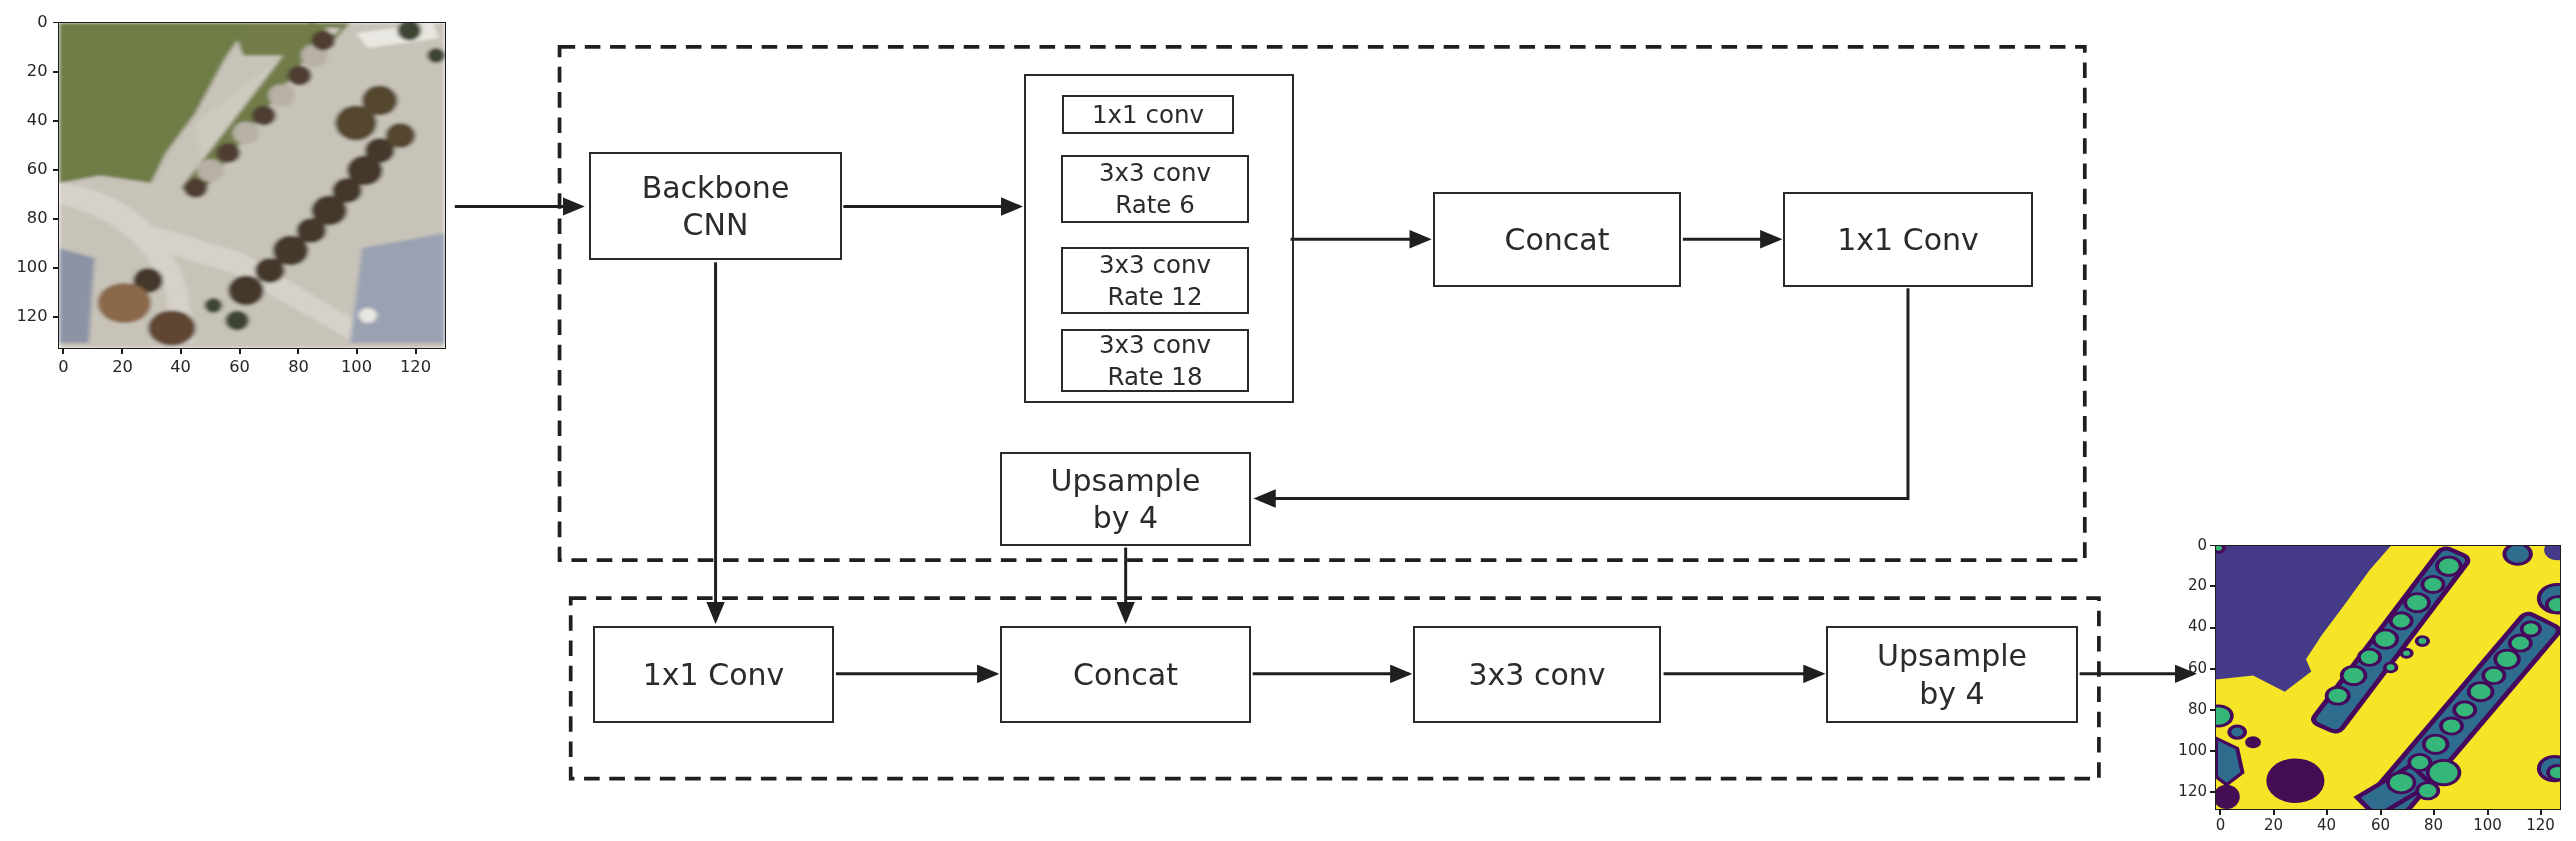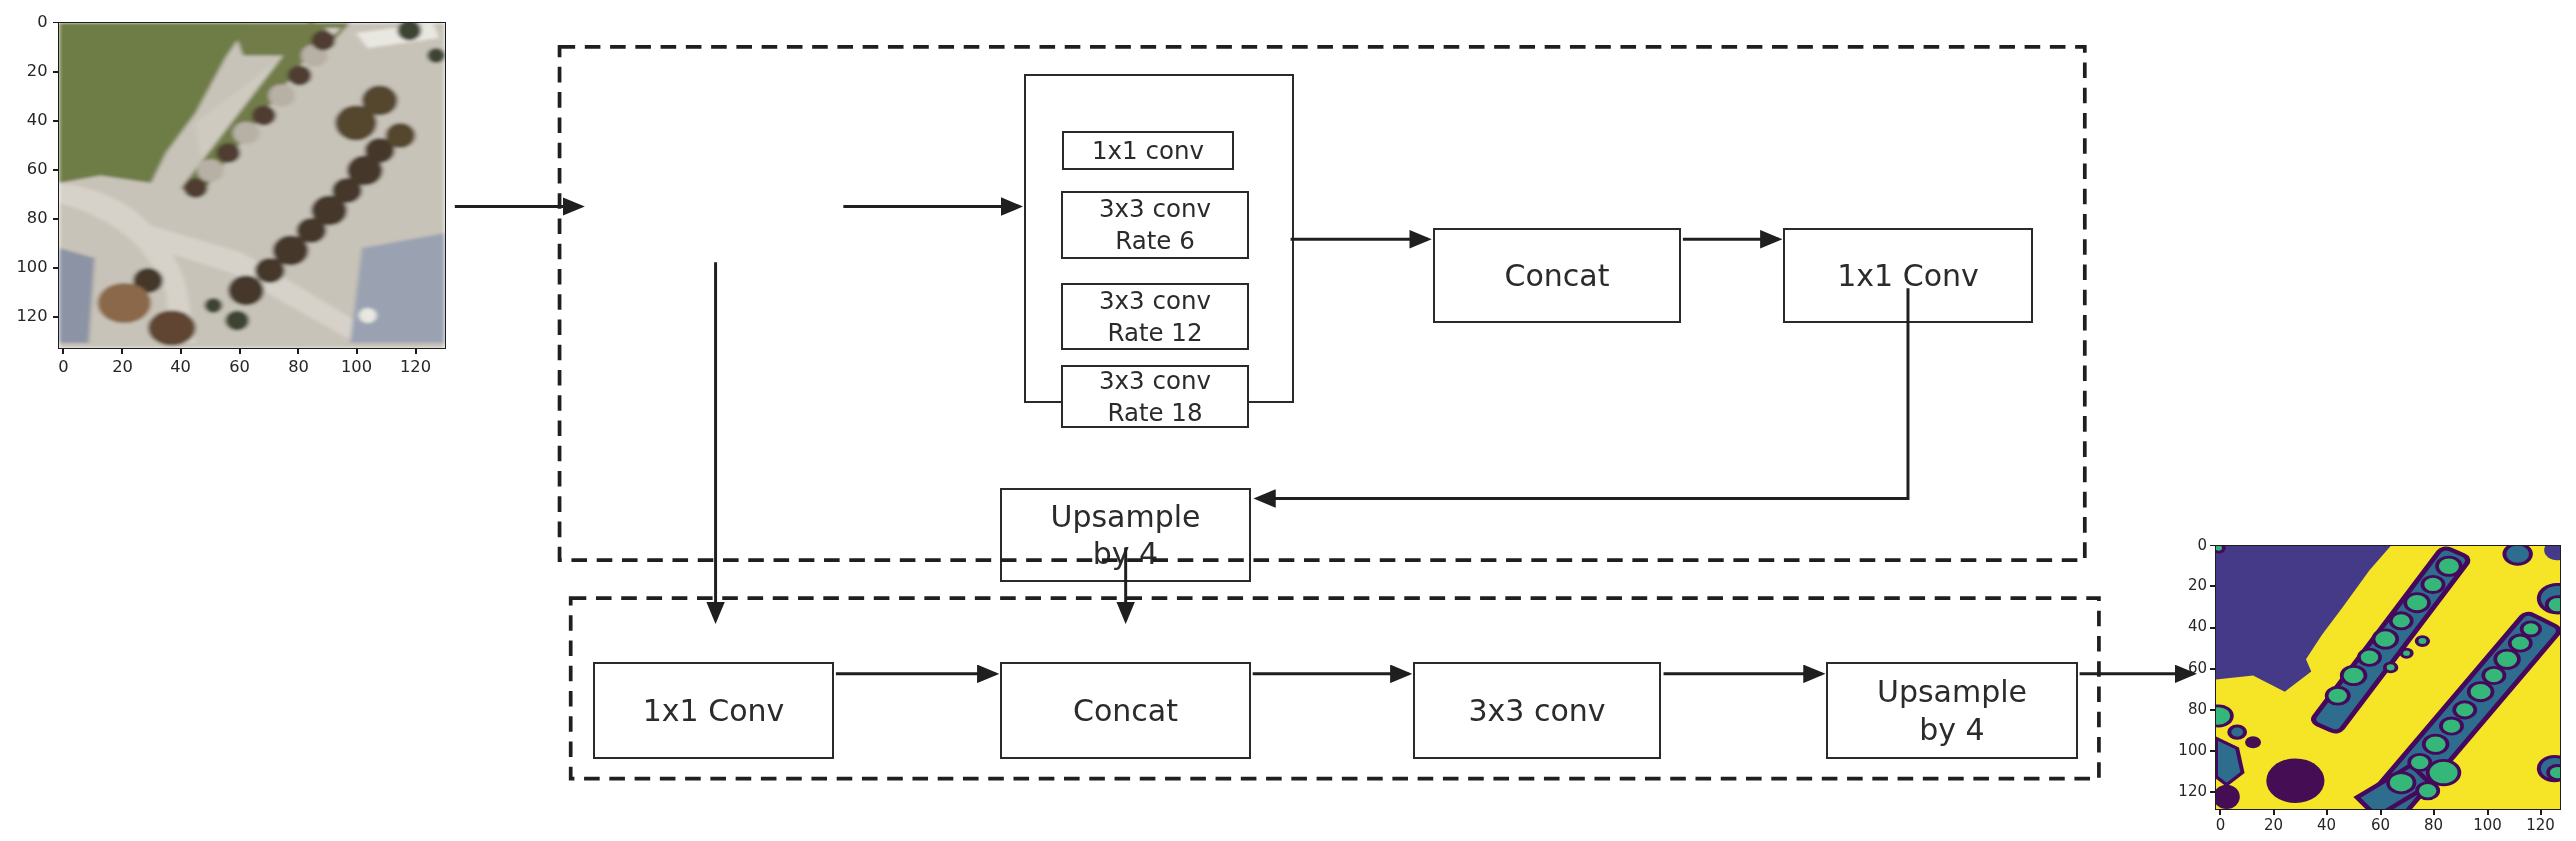--- a/index.html
+++ b/index.html
@@ -2,21 +2,21 @@
 <html style="font-size:12px"><head>
 <meta charset="utf-8">
 <style>
   html,body{margin:0;padding:0;background:#ffffff;}
   #canvas{position:relative;width:2576px;height:841px;background:#ffffff;
           font-family:"DejaVu Sans",sans-serif;overflow:hidden;}
 
   
   .box{position:absolute;box-sizing:border-box;background:#ffffff;border:2.2px solid #2a2a2a;
        display:flex;align-items:center;justify-content:center;text-align:center;
-       white-space:pre-line;color:#2b2b2b;font-size:30px;line-height:1.25;margin-top:36px;}
+       white-space:pre-line;color:#2b2b2b;font-size:30px;line-height:1.25;}
   .box.small{font-size:24.5px;border-width:2.2px;line-height:1.3;}
   .group{position:absolute;box-sizing:border-box;background:#ffffff;border:2.2px solid #2a2a2a;}
 
   
   .figure{position:absolute;}
   .plotwrap{position:absolute;box-sizing:border-box;border:1.5px solid #1c1c1c;overflow:hidden;background:#fff;}
   svg.art{display:block;width:100%;height:100%;}
   .tick-label{position:absolute;color:#262626;}
   .fig-left .tick-label{font-size:16.3px;}
   .fig-right .tick-label{font-size:15px;}
@@ -118,20 +118,22 @@
     <div class="tickmark" style="left:415px;top:349px;width:1.5px;height:4.5px;"></div>
     <span class="tick-label xlab" style="left:41px;top:357px;width:45px;">0</span>
     <span class="tick-label xlab" style="left:100px;top:357px;width:45px;">20</span>
     <span class="tick-label xlab" style="left:158px;top:357px;width:45px;">40</span>
     <span class="tick-label xlab" style="left:217px;top:357px;width:45px;">60</span>
     <span class="tick-label xlab" style="left:276px;top:357px;width:45px;">80</span>
     <span class="tick-label xlab" style="left:334px;top:357px;width:45px;">100</span>
     <span class="tick-label xlab" style="left:393px;top:357px;width:45px;">120</span>
   </div>
 
+  <div class="box" style="left:589px;top:152px;width:253px;height:108px;">Backbone
+CNN</div>
 
   <div class="group" style="left:1024px;top:74px;width:270px;height:329px;">
     <div class="box small" style="left:36px;top:19.3px;width:172px;height:39px;">1x1 conv</div>
     <div class="box small" style="left:35px;top:79px;width:188px;height:68px;">3x3 conv
 Rate 6</div>
     <div class="box small" style="left:35px;top:171px;width:188px;height:67px;">3x3 conv
 Rate 12</div>
     <div class="box small" style="left:35px;top:253px;width:188px;height:63px;">3x3 conv
 Rate 18</div>
   </div>

